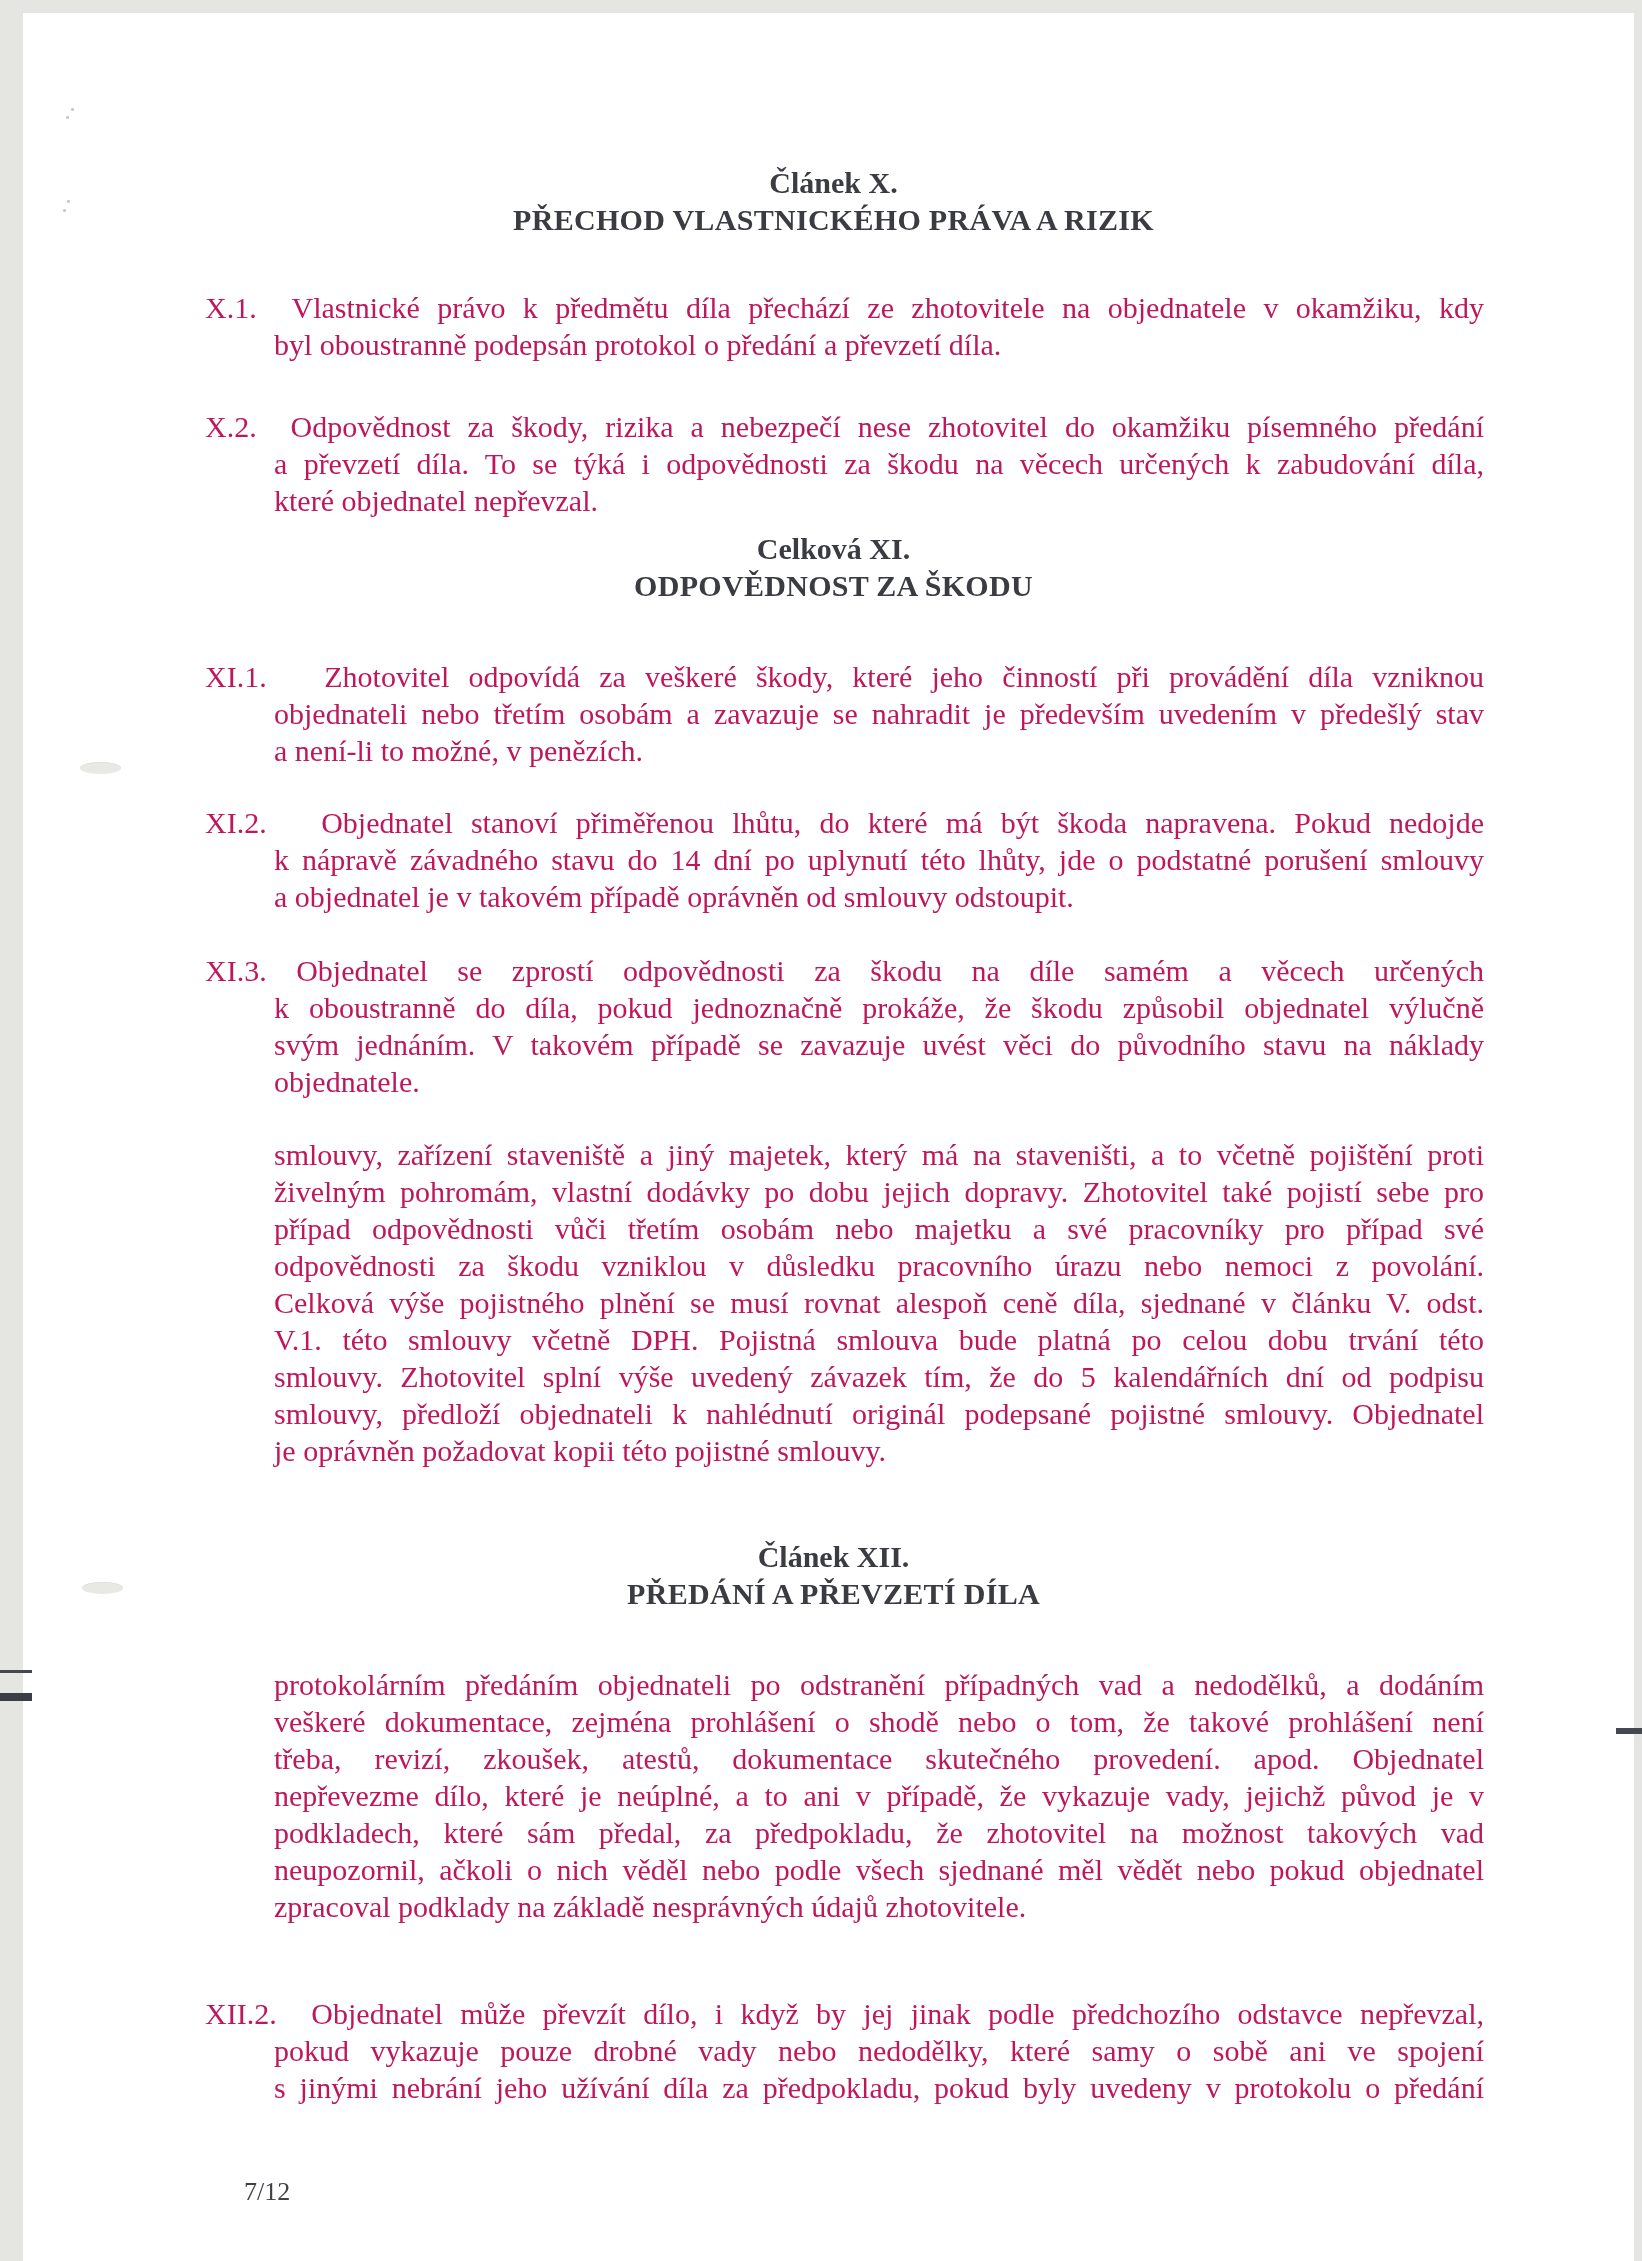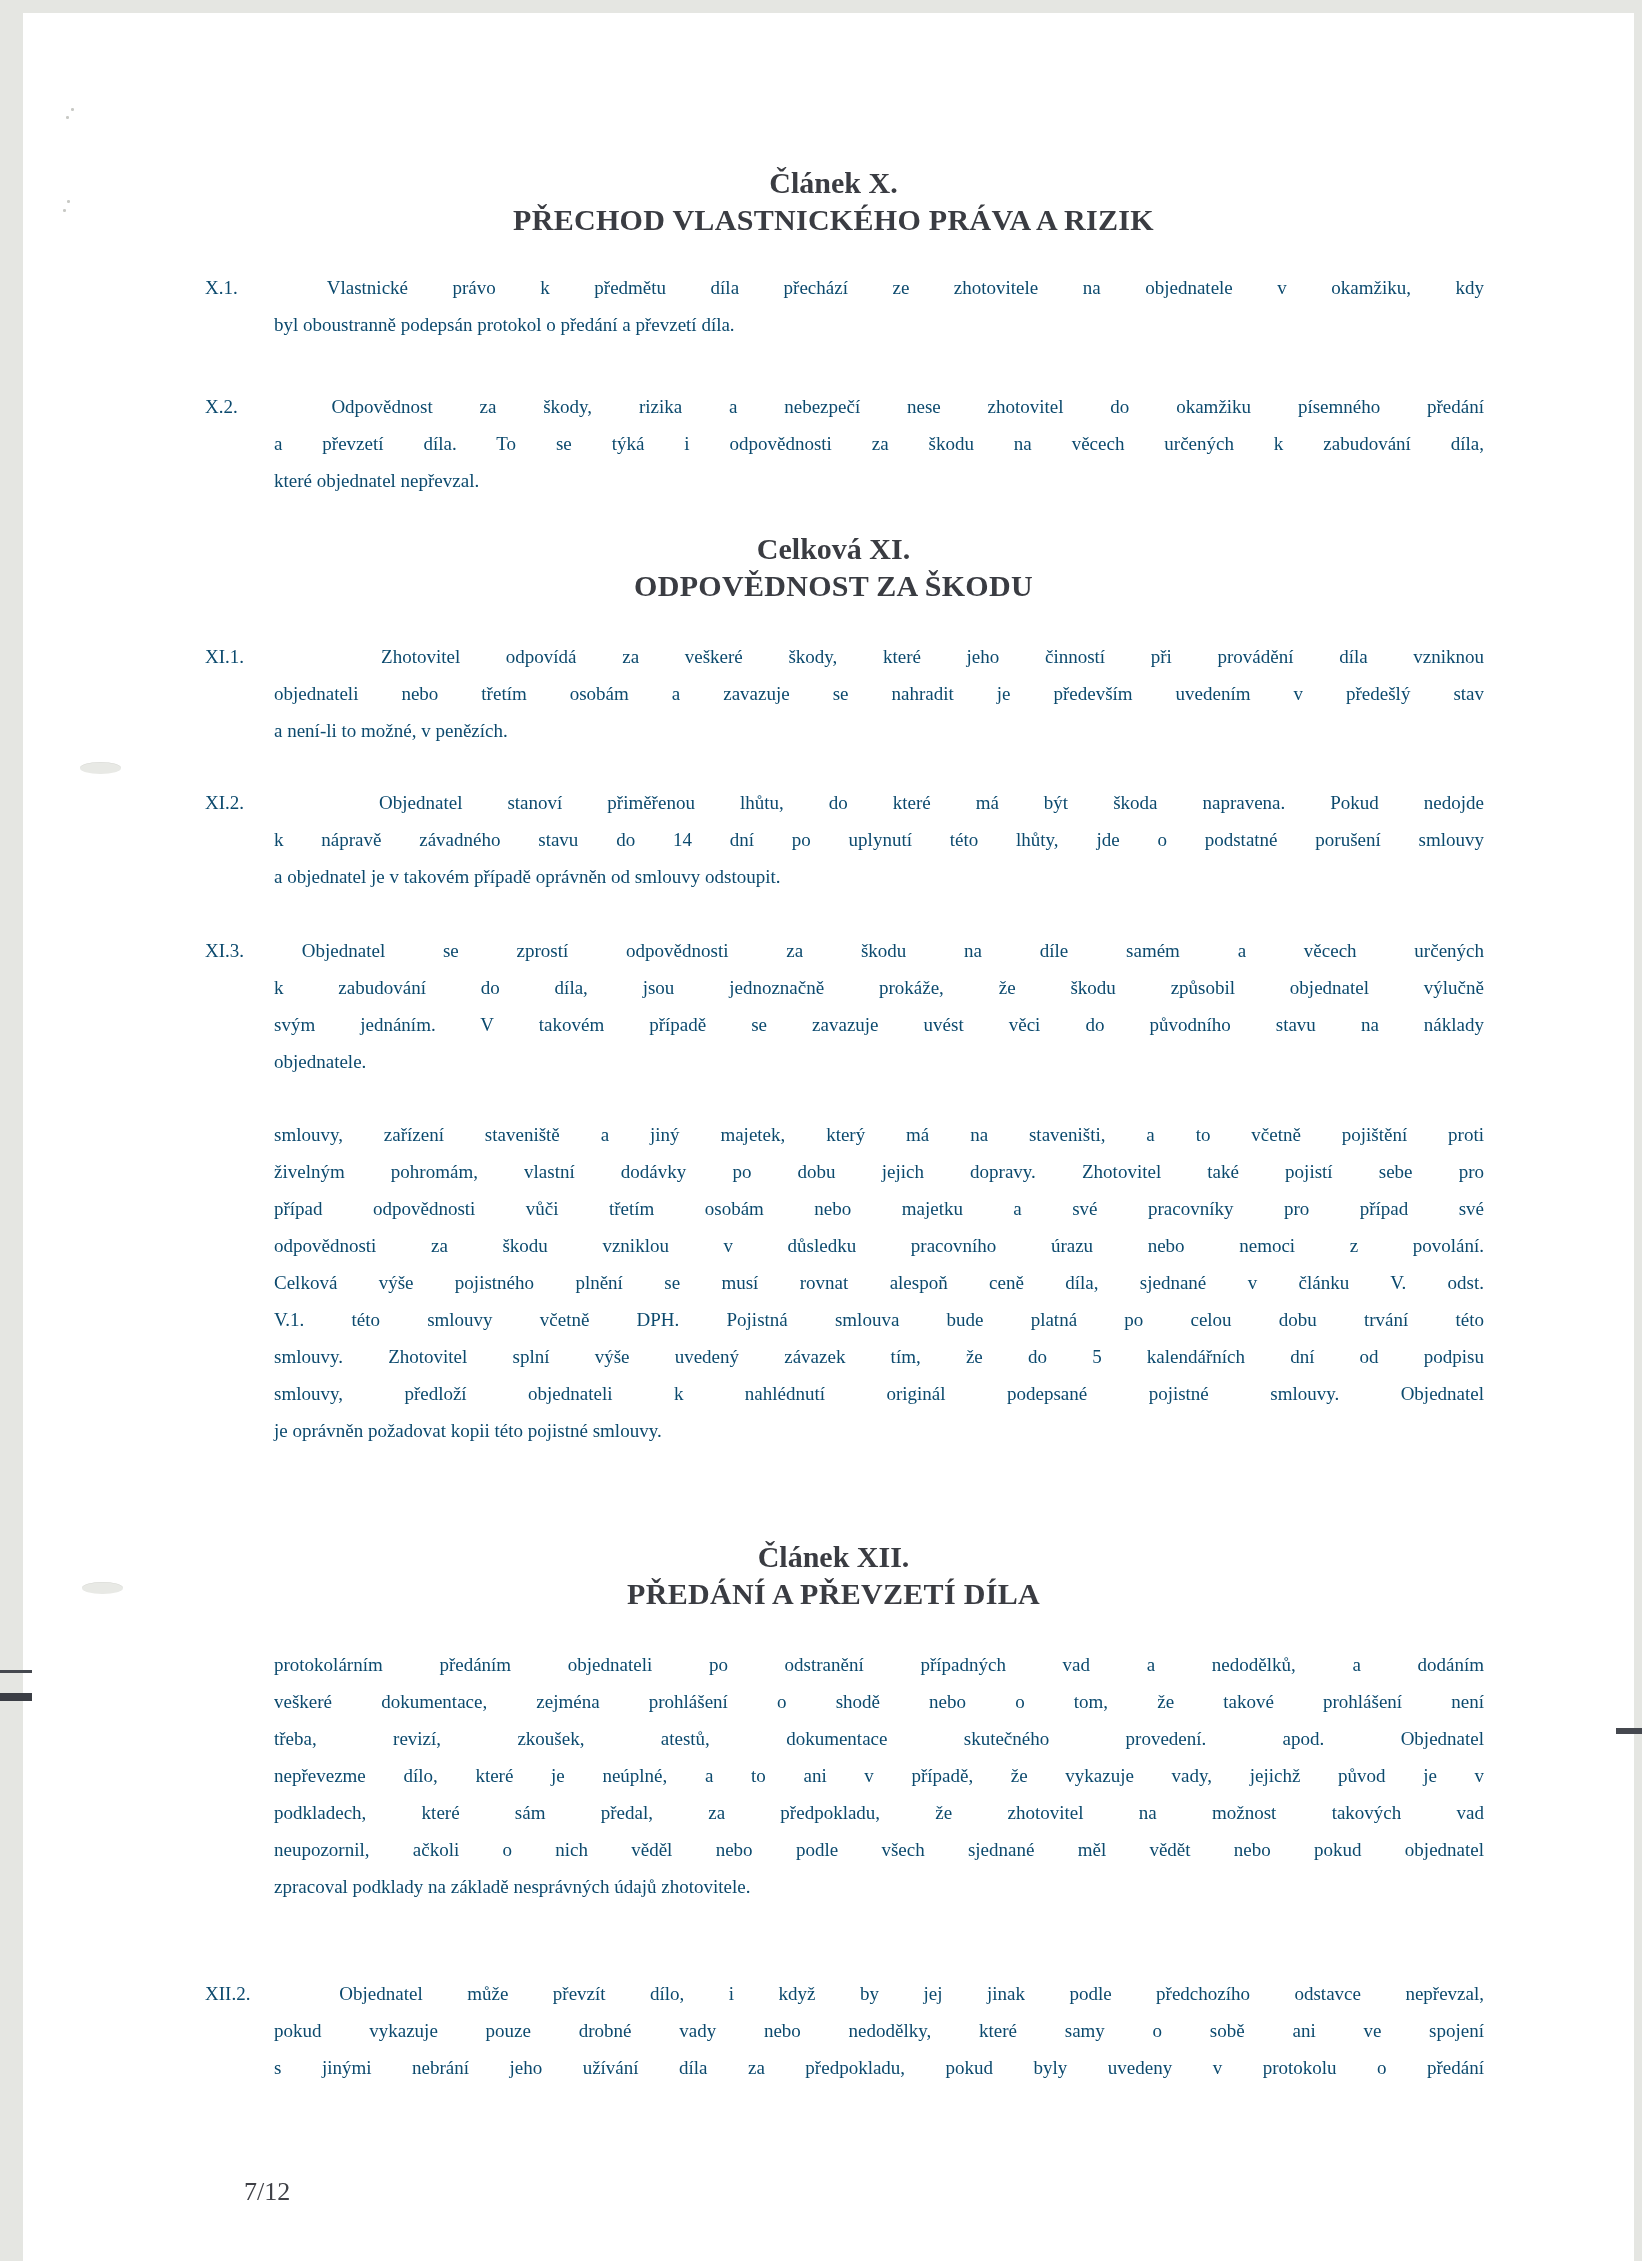--- a/index.html
+++ b/index.html
@@ -67,24 +67,25 @@
       line-height: 37px;
       color: #3a3c42;
     }
     .article-heading .num { display: block; }
     .article-heading .title { display: block; letter-spacing: 0.3px; }
 
     .clause {
       position: absolute;
       left: 205px;
       width: 1279px;
-      font-size: 19px;
+      font-size: 30px;
       line-height: 37px;
       text-align: justify;
-      color: #0c4a6e;
+      color: #be185d;
+      margin-top: 20px;
     }
     .clause .line {
       display: block;
       white-space: nowrap;
       text-align: justify;
       text-align-last: justify;
     }
     .clause .line.last {
       text-align-last: left;
     }
@@ -146,21 +147,21 @@
 </div>
 
 <div class="clause" style="top:784px;">
   <span class="line"><span class="cnum">XI.2.</span>&nbsp;&nbsp;&nbsp;<span>Objednatel stanoví přiměřenou lhůtu, do které má být škoda napravena. Pokud nedojde</span></span>
   <span class="line indent">k nápravě závadného stavu do 14 dní po uplynutí této lhůty, jde o podstatné porušení smlouvy</span>
   <span class="line indent last">a objednatel je v takovém případě oprávněn od smlouvy odstoupit.</span>
 </div>
 
 <div class="clause" style="top:932px;">
   <span class="line"><span class="cnum">XI.3.</span>&nbsp;<span>Objednatel se zprostí odpovědnosti za škodu na díle samém a věcech určených</span></span>
-  <span class="line indent">k zabudování do díla, jsou jednoznačně prokáže, že škodu způsobil objednatel výlučně</span>
+  <span class="line indent">k oboustranně do díla, pokud jednoznačně prokáže, že škodu způsobil objednatel výlučně</span>
   <span class="line indent">svým jednáním. V takovém případě se zavazuje uvést věci do původního stavu na náklady</span>
   <span class="line indent last">objednatele.</span>
 </div>
 
 <div class="clause" style="top:1116px;">
   <span class="line indent">smlouvy, zařízení staveniště a jiný majetek, který má na staveništi, a to včetně pojištění proti</span>
   <span class="line indent">živelným pohromám, vlastní dodávky po dobu jejich dopravy. Zhotovitel také pojistí sebe pro</span>
   <span class="line indent">případ odpovědnosti vůči třetím osobám nebo majetku a své pracovníky pro případ své</span>
   <span class="line indent">odpovědnosti za škodu vzniklou v důsledku pracovního úrazu nebo nemoci z povolání.</span>
   <span class="line indent">Celková výše pojistného plnění se musí rovnat alespoň ceně díla, sjednané v článku V. odst.</span>

